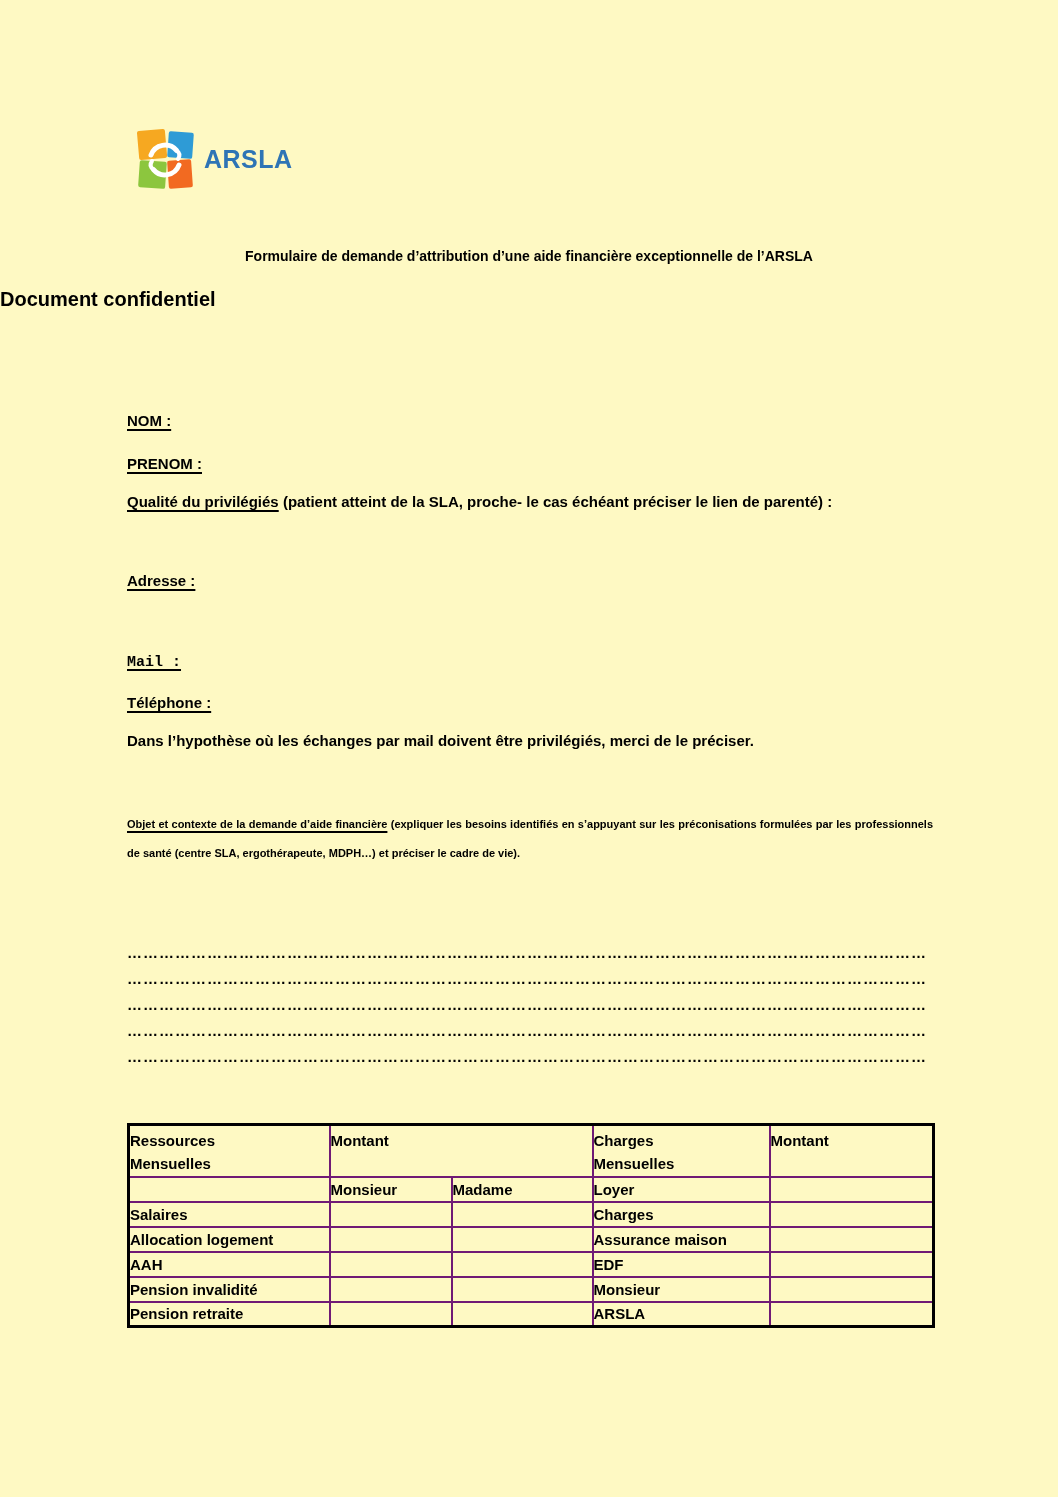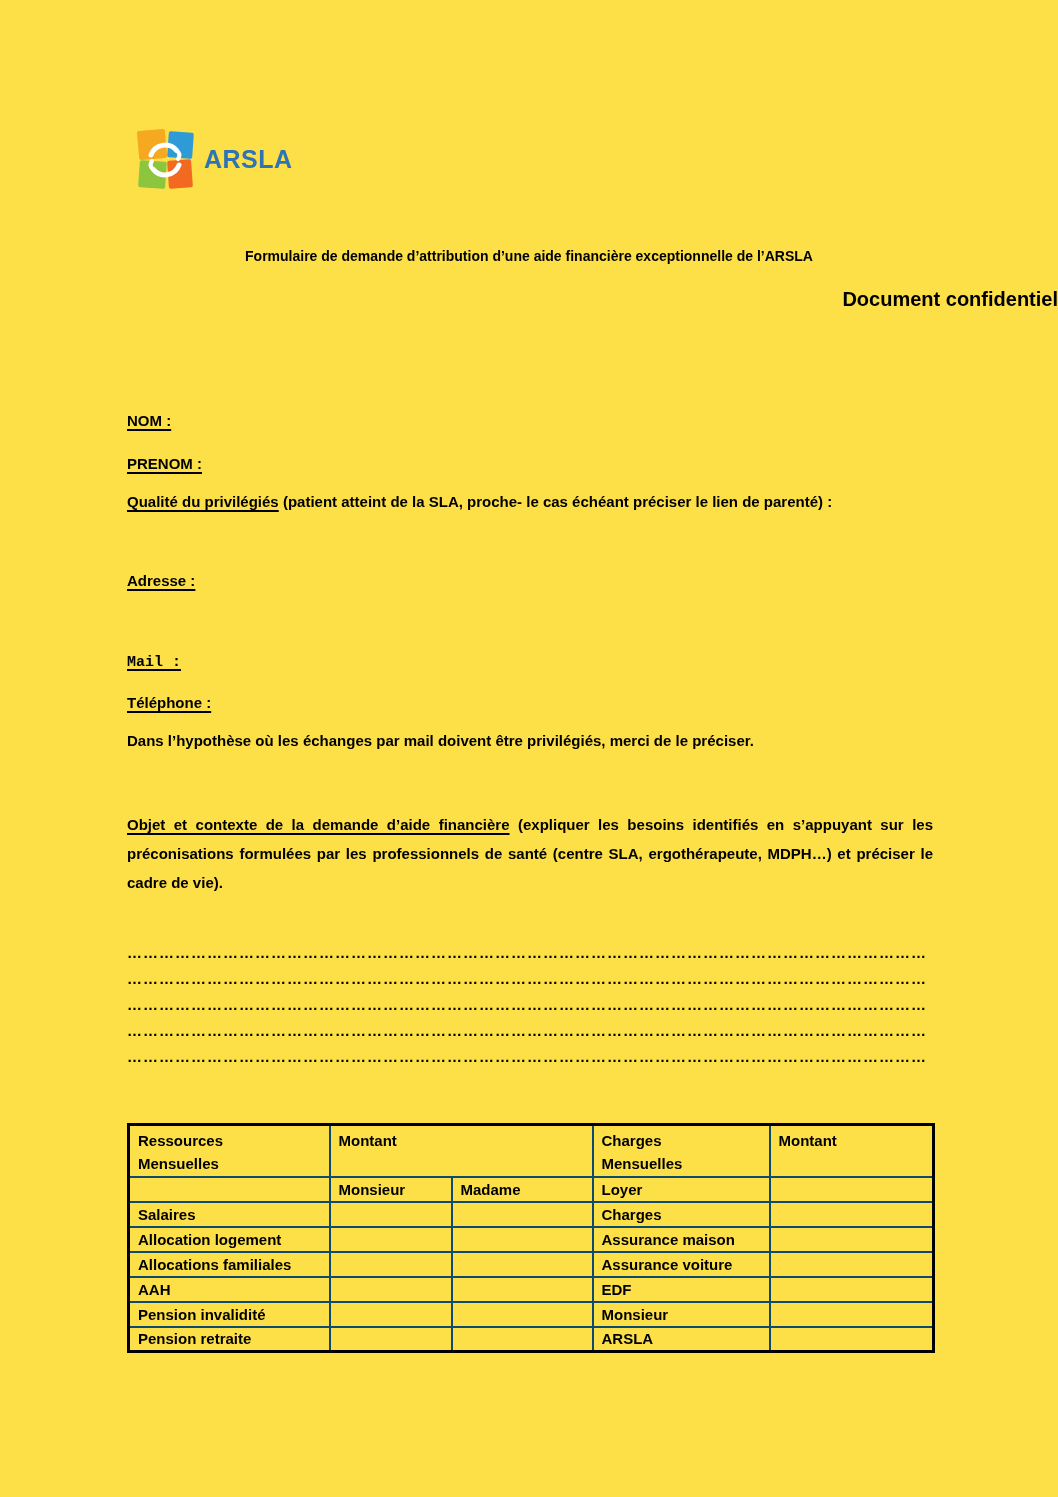--- a/index.html
+++ b/index.html
@@ -1,21 +1,21 @@
 <!DOCTYPE html>
 <html><head>
 <meta charset="utf-8">
 <style>
   * { box-sizing: border-box; }
   html, body { margin: 0; padding: 0; background: #ffffff; }
   .page {
     position: relative;
     width: 1058px;
     height: 1497px;
-    background: #fde047;
+    background: #fef9c3;
     font-family: "Liberation Sans", sans-serif;
     font-weight: 700;
     color: #000000;
     overflow: hidden;
   }
 
   
   .logo {
     position: absolute;
     left: 137px;
@@ -38,21 +38,21 @@
     width: 100%;
     text-align: center;
     font-size: 14px;
     line-height: 20px;
   }
   .title2 {
     position: absolute;
     top: 287px;
     left: 0;
     width: 100%;
-    text-align: right;
+    text-align: left;
     font-size: 20px;
     line-height: 24px;
   }
 
   
   .field {
     position: absolute;
     left: 127px;
     font-size: 15px;
     line-height: 21px;
@@ -67,21 +67,21 @@
   .f-mail       { top: 652px; font-family: Liberation Mono, monospace; }
   .f-telephone  { top: 692px; text-align: center; }
   .f-note       { top: 730px; }
 
   
   .para {
     position: absolute;
     left: 127px;
     top: 810px;
     width: 806px;
-    font-size: 15px;
+    font-size: 11px;
     line-height: 29px;
     text-align: justify;
   }
 
   
   .dots {
     position: absolute;
     left: 127px;
     width: 800px;
     height: 22px;
@@ -101,22 +101,22 @@
     position: absolute;
     left: 127px;
     top: 1123px;
     width: 805px;
     border-collapse: collapse;
     table-layout: fixed;
     font-size: 15px;
     border: 3px solid #000;
   }
   .ftable th, .ftable td {
-    border: 2px solid #0c4a6e;
-    padding: 0 4px 0 8px;
+    border: 2px solid #701a75;
+    padding: 0 4px 0 0;
     text-align: left;
     font-weight: 700;
     vertical-align: middle;
     overflow: hidden;
   }
   .ftable tr.hrow { height: 52px; }
   .ftable tr.brow { height: 25px; }
   .ftable tr.hrow th {
     vertical-align: top;
     padding-top: 3px;
@@ -195,27 +195,20 @@
       <td></td>
     </tr>
     <tr class="brow">
       <td>Allocation logement</td>
       <td></td>
       <td></td>
       <td>Assurance maison</td>
       <td></td>
     </tr>
     <tr class="brow">
-      <td>Allocations familiales</td>
-      <td></td>
-      <td></td>
-      <td>Assurance voiture</td>
-      <td></td>
-    </tr>
-    <tr class="brow">
       <td>AAH</td>
       <td></td>
       <td></td>
       <td>EDF</td>
       <td></td>
     </tr>
     <tr class="brow">
       <td>Pension invalidité</td>
       <td></td>
       <td></td>

